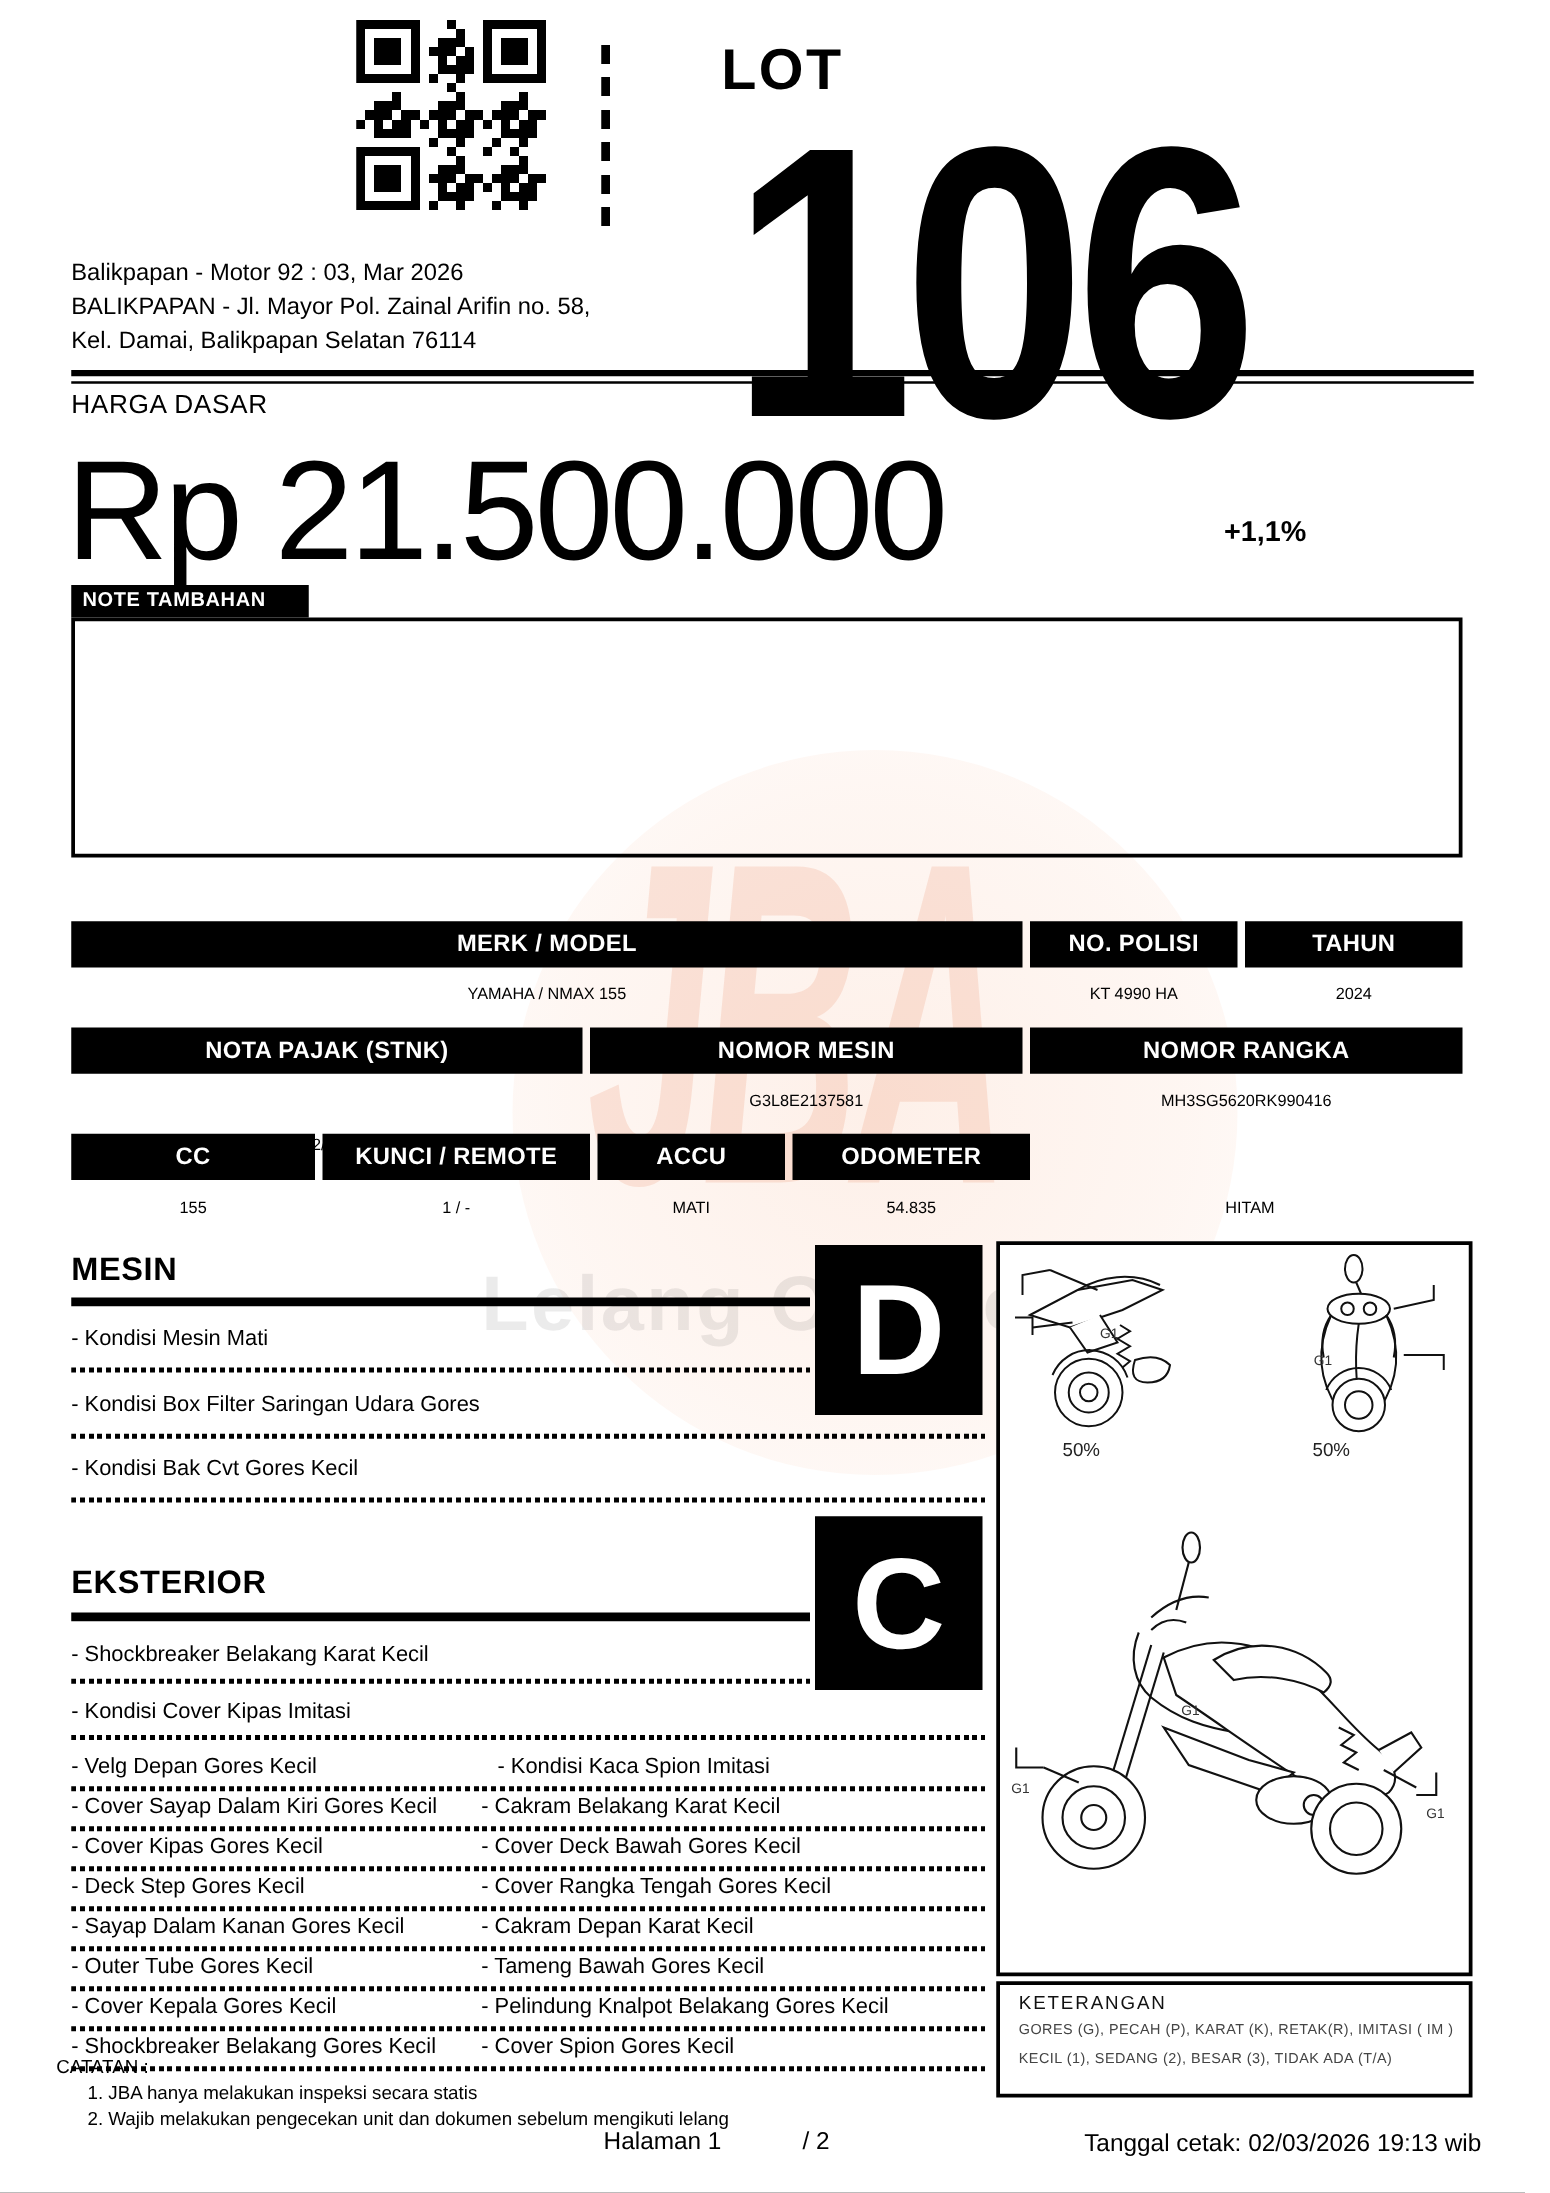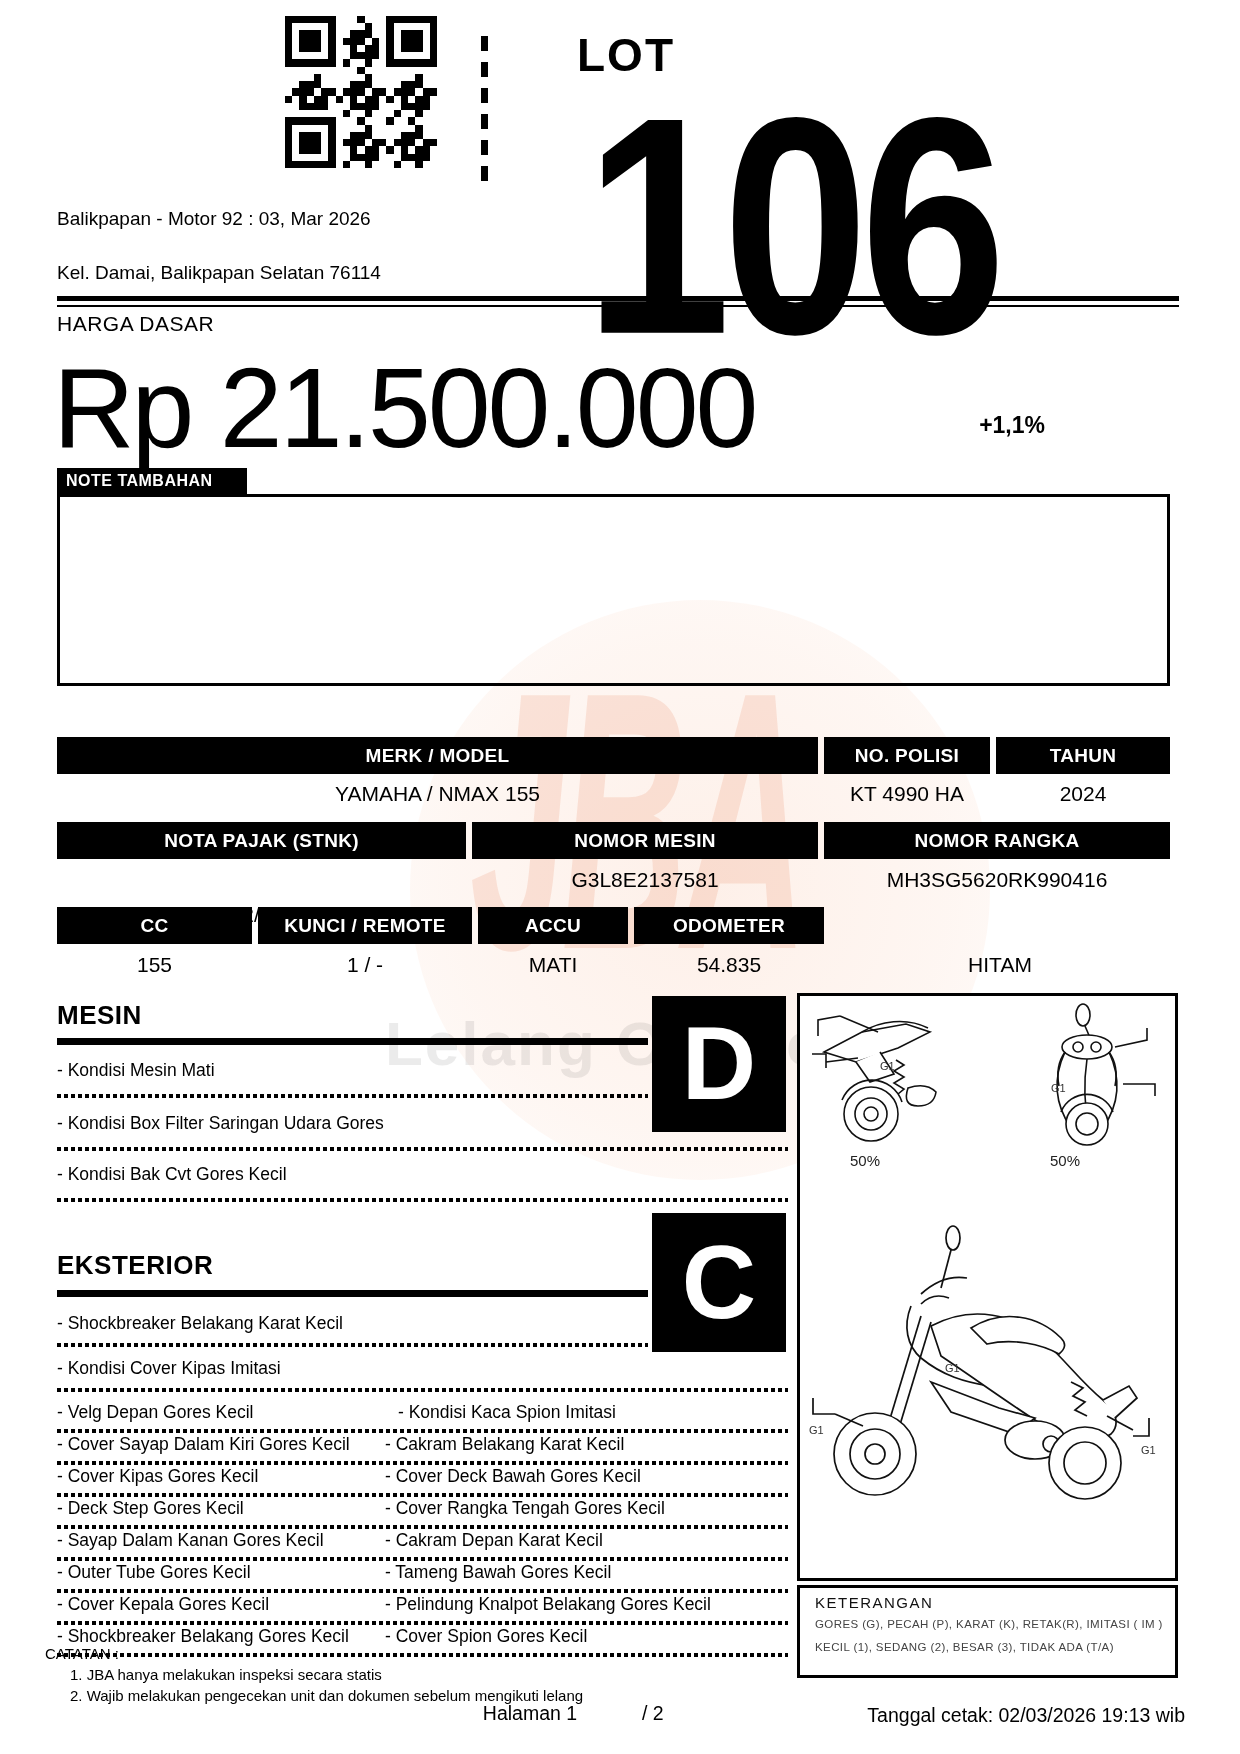--- a/index.html
+++ b/index.html
@@ -24,21 +24,21 @@
   .harga-label{font-size:21px;letter-spacing:0.5px;}
   .harga-amount{font-size:113px;letter-spacing:-3px;line-height:1;}
   .harga-change{font-size:23px;font-weight:bold;}
   
   .note-tab{background:#000;color:#fff;font-weight:bold;font-size:16px;letter-spacing:0.5px;
             height:26px;display:flex;align-items:center;padding-left:9px;box-sizing:border-box;}
   .note-box{border:3px solid #000;box-sizing:border-box;}
   
   .hbar{height:37px;background:#000;color:#fff;font-weight:bold;font-size:19px;
         display:flex;align-items:center;justify-content:center;letter-spacing:0.3px;}
-  .vcell{height:26px;font-size:21px;display:flex;align-items:center;justify-content:center;}
+  .vcell{height:26px;font-size:13px;display:flex;align-items:center;justify-content:center;}
   
   .sec-title{font-size:26px;font-weight:bold;letter-spacing:0.5px;}
   .rule{height:7px;background:#000;}
   .dot{height:4px;background:repeating-linear-gradient(90deg,#000 0 4px,transparent 4px 7px);}
   .li{font-size:17.5px;white-space:nowrap;}
   .grade-box{width:134px;background:#000;color:#fff;display:flex;align-items:center;justify-content:center;
              font-weight:bold;font-size:103px;}
   
   .panel{border:3px solid #000;box-sizing:border-box;background:#fff;}
   .tread{font-size:15px;width:70px;text-align:center;color:#222;}
@@ -184,20 +184,21 @@
       <rect x="1" y="15" width="5" height="5" fill="#fff"></rect>
       <rect x="2" y="16" width="3" height="3"></rect>
     </svg>
 
   <div class="abs cutmark" style="left:481px;top:36px;"></div>
 
   <div class="abs lot-label" style="left:577px;top:28px;">LOT</div>
   <div class="abs lot-number" style="left:585px;top:72px;">106</div>
 
   <div class="abs addr" style="left:57px;top:205px;">Balikpapan - Motor 92 : 03, Mar 2026</div>
+  <div class="abs addr" style="left:57px;top:232px;">BALIKPAPAN - Jl. Mayor Pol. Zainal Arifin no. 58,</div>
   <div class="abs addr" style="left:57px;top:259px;">Kel. Damai, Balikpapan Selatan 76114</div>
 
   <div class="abs dblrule" style="left:57px;top:296px;width:1122px;"></div>
 
   <div class="abs harga-label" style="left:57px;top:312px;">HARGA DASAR</div>
   <div class="abs harga-amount" style="left:53px;top:352px;">Rp 21.500.000</div>
   <div class="abs harga-change" style="left:935px;top:412px;width:110px;text-align:right;">+1,1%</div>
 
   <div class="abs note-tab" style="left:57px;top:468px;width:190px;">NOTE TAMBAHAN</div>
   <div class="abs note-box" style="left:57px;top:494px;width:1113px;height:192px;"></div>

